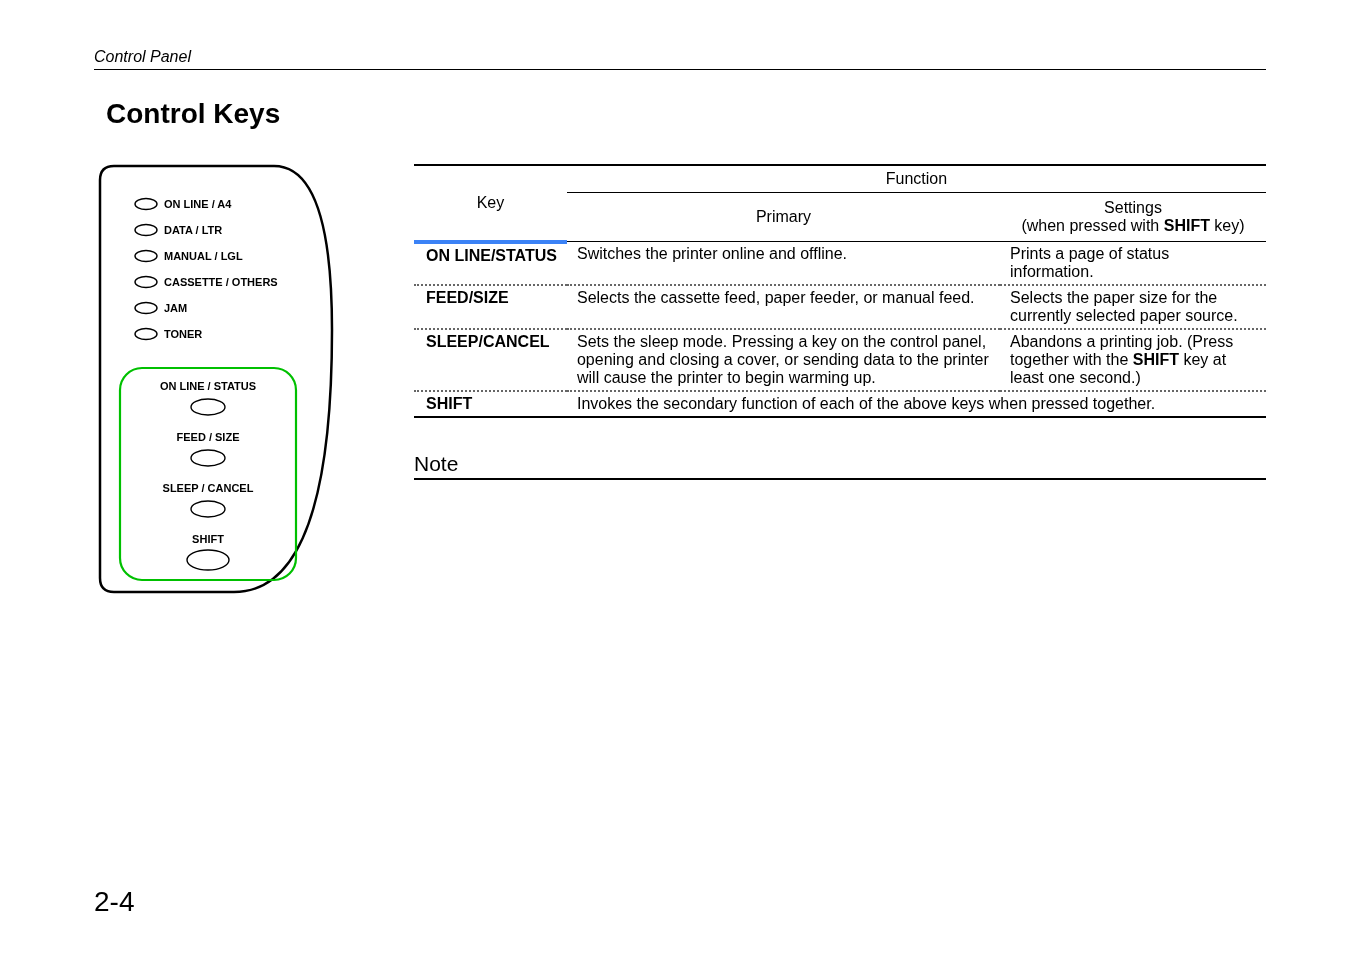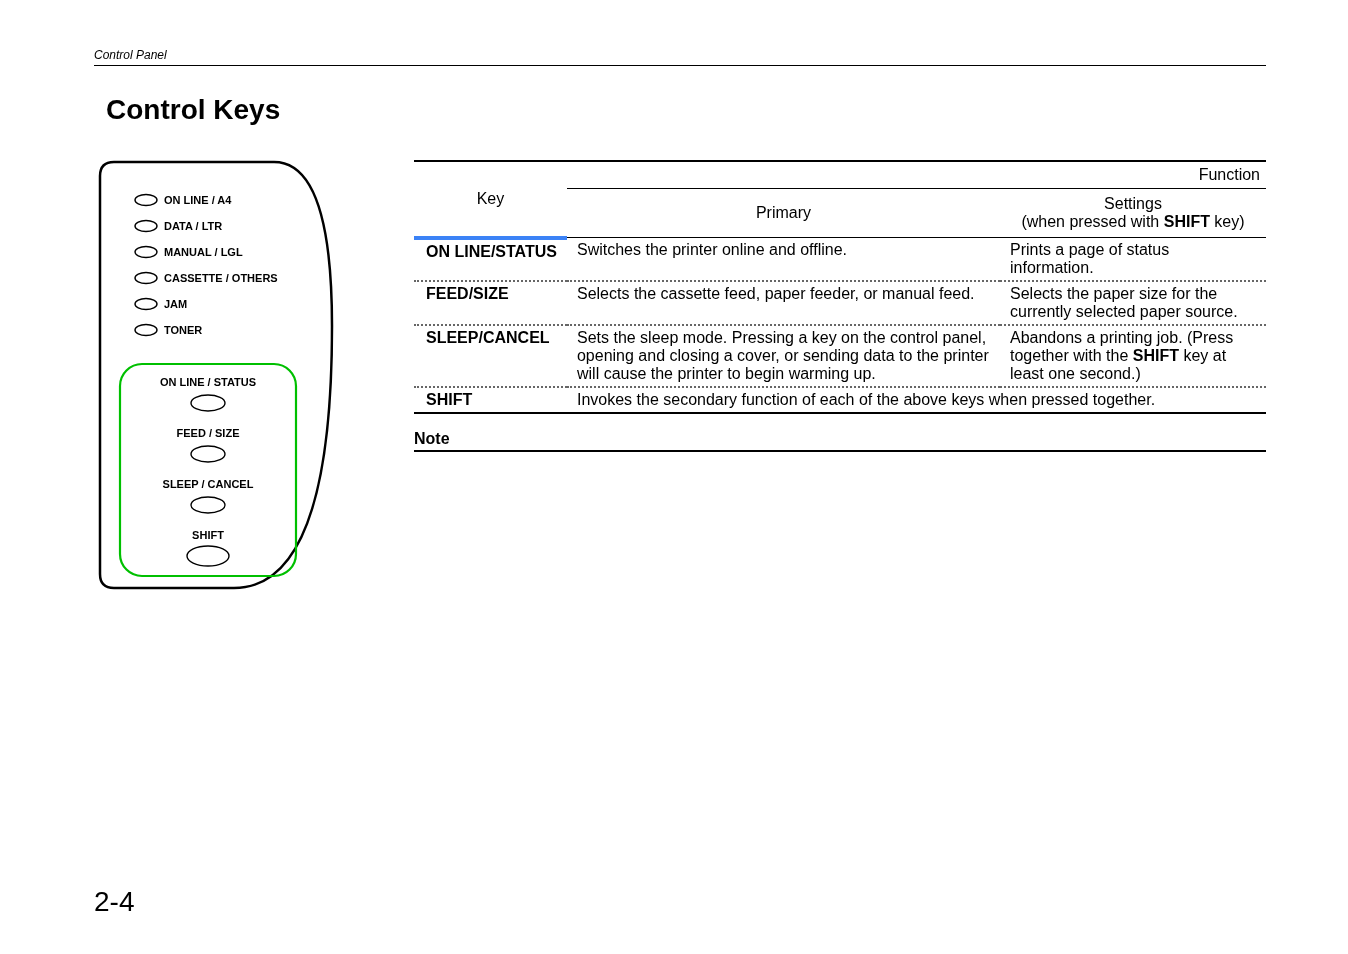--- a/index.html
+++ b/index.html
@@ -6,21 +6,21 @@
     body {
       font-family: Arial, Helvetica, sans-serif;
       background: #fff;
       width: 1348px;
       height: 954px;
       padding: 48px 82px 40px 94px;
       position: relative;
     }
     .hdr-section {
       font-style: italic;
-      font-size: 12px;
+      font-size: 16px;
       border-bottom: 1.5px solid #000;
       padding-bottom: 3px;
       margin-bottom: 28px;
     }
     .title {
       font-family: Arial, Helvetica, sans-serif;
       font-size: 28px;
       font-weight: bold;
       margin-bottom: 30px;
       margin-left: 12px;
@@ -41,21 +41,21 @@
     .panel-key-label { font: 700 11px Arial; fill:#000; text-anchor: middle; }
 
     
     table.keytable {
       width: 100%;
       border-collapse: collapse;
       font-size: 16px;
     }
     .keytable thead .toprule td { border-top: 2.5px solid #000; height:0; padding:0; }
     .keytable .grouphead {
-      text-align: right;
+      text-align: center;
       border-bottom: 1px solid #000;
       padding: 4px 6px;
     }
     .keytable .subhead {
       text-align: center;
       padding: 6px 8px;
       border-bottom: 1px solid #000;
     }
     .keytable .keycell-head {
       text-align: center;
@@ -74,23 +74,23 @@
     }
     .keytable tbody tr.dotrule td {
       border-bottom: 2px dotted #666;
     }
     .keytable tbody tr.lastrule td {
       border-bottom: 2.5px solid #000;
     }
     .shift-inline { font-weight: bold; }
 
     .note-head {
-      font-weight: bold;
-      font-size: 16px;
-      margin-top: 16px;
+      font-weight: normal;
+      font-size: 21px;
+      margin-top: 34px;
     }
     .note-rule {
       height: 1.5px;
       background:#000;
       margin: 2px 0 10px 0;
       width: 100%;
     }
     .note-body { font-size: 17px; line-height: 1.35; }
 
     .page-num {

